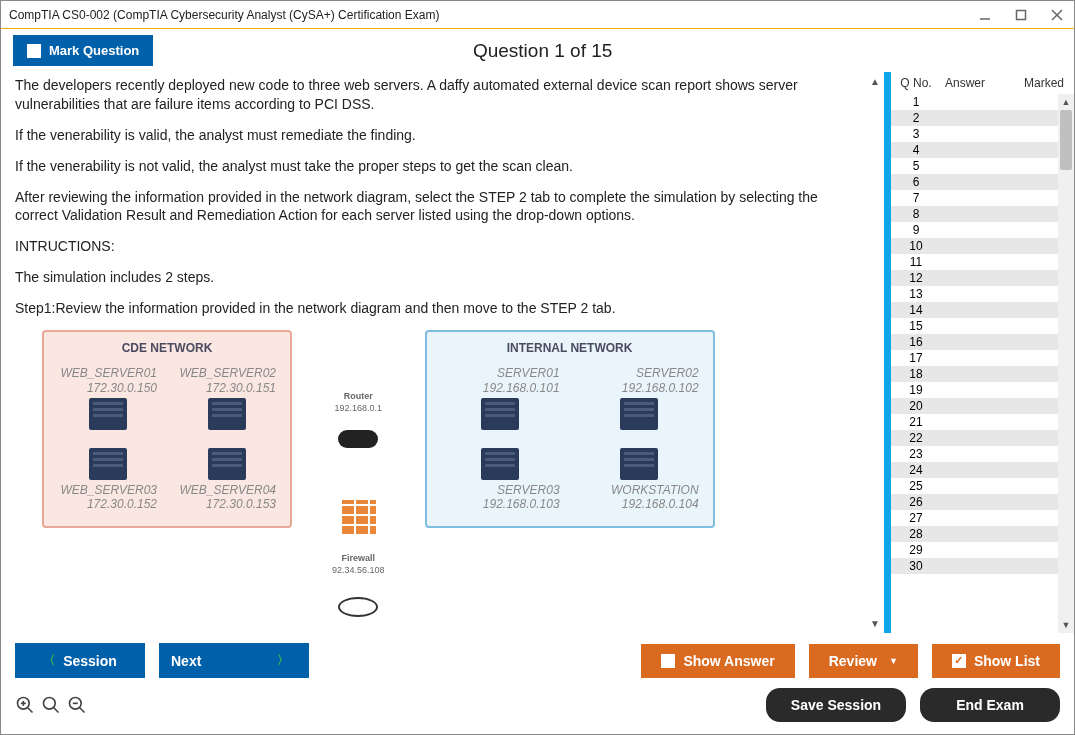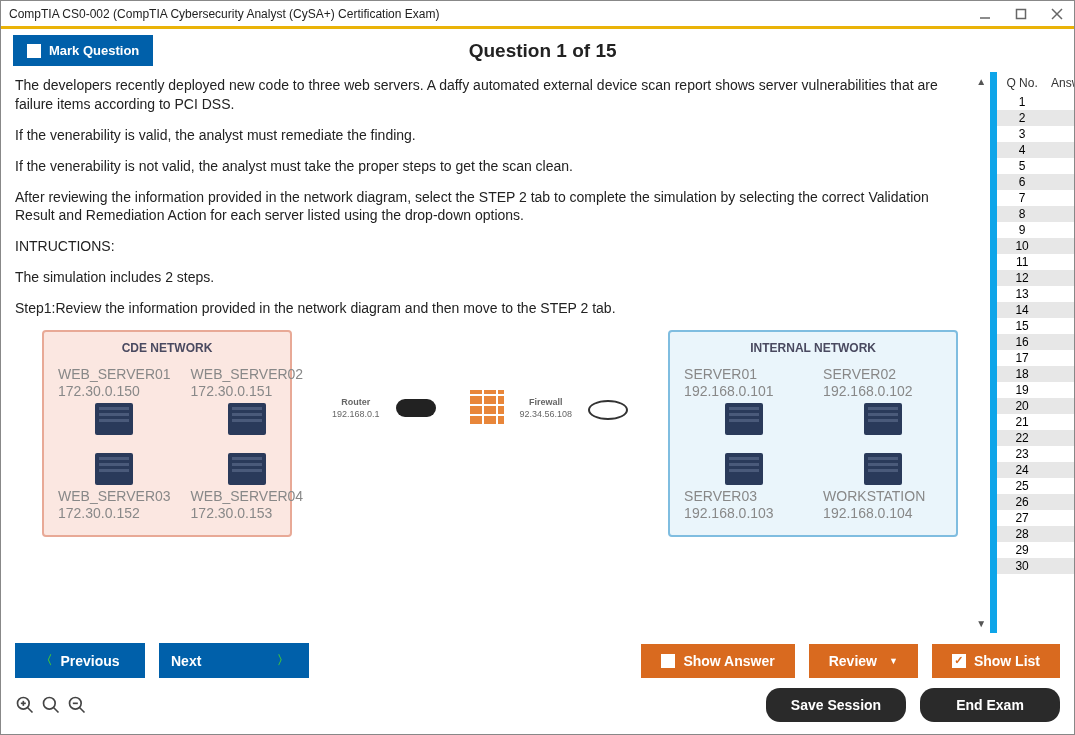--- a/index.html
+++ b/index.html
@@ -1,26 +1,26 @@
 <!DOCTYPE html>
 <html><head>
 <meta charset="utf-8">
 <style>
 * { box-sizing: border-box; margin: 0; padding: 0; }
 body { font-family: Arial, sans-serif; font-size: 13px; background: #fff; width: 1075px; height: 735px; overflow: hidden; }
 .window { border: 1px solid #888; width: 1075px; height: 735px; display: flex; flex-direction: column; }
-.titlebar { height: 28px; border-bottom: 3px solid #eab308; display: flex; align-items: center; padding: 0 8px; font-size: 12px; color: #222; }
+.titlebar { height: 28px; border-bottom: 1px solid #eab308; display: flex; align-items: center; padding: 0 8px; font-size: 12px; color: #222; }
 .titlebar-text { flex: 1; }
 .win-btns { display: flex; gap: 18px; align-items: center; color: #666; }
 .win-btn { width: 18px; height: 18px; display: flex; align-items: center; justify-content: center; cursor: pointer; }
 
 .header-row { display: flex; align-items: center; padding: 6px 12px; justify-content: space-between; }
 .mark-btn { background: #0060aa; color: #fff; border: none; padding: 8px 14px; font-size: 13px; font-weight: bold; display: inline-flex; align-items: center; gap: 8px; cursor: pointer; }
 .mark-check { width: 14px; height: 14px; border: 1px solid #fff; background: #fff; display: inline-block; }
-.question-title { flex: 1; text-align: center; font-size: 19px; font-weight: bold; color: #222; }
+.question-title { flex: 1; text-align: center; font-size: 19px; font-weight: normal; color: #222; }
 
 .body-row { flex: 1; display: flex; overflow: hidden; }
 .content-wrap { flex: 1; position: relative; display: flex; }
 .content { flex: 1; padding: 4px 14px 10px 14px; overflow-y: auto; font-size: 14px; color: #222; line-height: 1.35; }
 .content p { margin-bottom: 12px; }
 .scroll-arrows { width: 18px; display: flex; flex-direction: column; justify-content: space-between; align-items: center; padding: 4px 0; color: #555; font-size: 10px; }
 
 .qlist { width: 190px; border-left: 7px solid #0ea5e9; display: flex; flex-direction: column; }
 .qlist-head { display: flex; font-size: 12px; color: #333; padding: 4px 0; }
 .qlist-head .col-qno { width: 50px; text-align: center; }
@@ -50,25 +50,25 @@
 .zoom-icons { display: flex; gap: 6px; font-size: 20px; color: #444; }
 .zoom-icon { cursor: pointer; position: relative; display: inline-block; width: 20px; height: 20px; }
 .zoom-icon svg { width: 20px; height: 20px; }
 
 .diagram { display: flex; gap: 40px; align-items: flex-start; margin-top: 6px; position: relative; }
 .netbox { border: 2px solid; border-radius: 4px; padding: 8px 14px 14px 14px; position: relative; }
 .cde { background: #fbe7e1; border-color: #e8a996; width: 250px; margin-left: 27px; }
 .intnet { background: #eaf5fb; border-color: #7fbde0; width: 290px; }
 .netbox-title { text-align: center; font-weight: bold; font-size: 12px; color: #4a4a60; margin-bottom: 10px; }
 .server-grid { display: grid; grid-template-columns: 1fr 1fr; gap: 12px 20px; }
-.server { text-align: left; font-size: 14px; color: #888; line-height: 1.2; }
+.server { text-align: right; font-size: 12px; color: #888; line-height: 1.2; font-style: italic; }
 .server .sbox { width: 38px; height: 32px; background: #2a3a5a; margin: 3px auto; border-radius: 2px; position: relative; }
 .server .sbox::before { content: ""; position: absolute; top: 4px; left: 4px; right: 4px; height: 3px; background: #4a5a7a; box-shadow: 0 6px 0 #4a5a7a, 0 12px 0 #4a5a7a; }
 .server .slabel { display: block; }
-.middle-col { display: flex; align-items: center; gap: 16px; font-size: 9px; color: #666; text-align: center; padding-top: 60px; }
+.middle-col { display: flex; flex-direction: column; align-items: center; gap: 16px; font-size: 9px; color: #666; text-align: center; padding-top: 60px; }
 .router-icon { width: 40px; height: 18px; background: #222; border-radius: 9px; }
 .firewall-icon { width: 36px; height: 36px; background: #e8863a; position: relative; }
 .firewall-icon::before { content: ""; position: absolute; inset: 0; background: repeating-linear-gradient(0deg, #fff 0 2px, transparent 2px 10px), repeating-linear-gradient(90deg, #fff 0 2px, transparent 2px 14px); }
 .cloud { width: 40px; height: 20px; border: 2px solid #333; border-radius: 50%; margin-top: 4px; }
 .btn-prev { width: 130px; justify-content: center; }
 .btn-next { width: 150px; justify-content: space-between; padding-left: 12px; }
 </style>
 </head>
 <body>
 
@@ -292,21 +292,21 @@
           <div class="arrow">▼</div>
         </div>
       </div>
     </div>
   </div>
 
   <div class="footer">
     <div class="footer-row">
       <button class="btn btn-blue btn-prev">
         <span class="chev chev-green">〈</span>
-        <span>Previous</span>
+        <span>Session</span>
       </button>
       <button class="btn btn-blue btn-next">
         <span>Next</span>
         <span class="chev chev-green">〉</span>
       </button>
       <div class="spacer"></div>
       <button class="btn btn-orange">
         <span class="mark-check" style="border-color:#fff;background:#fff"></span>
         <span>Show Answer</span>
       </button>

